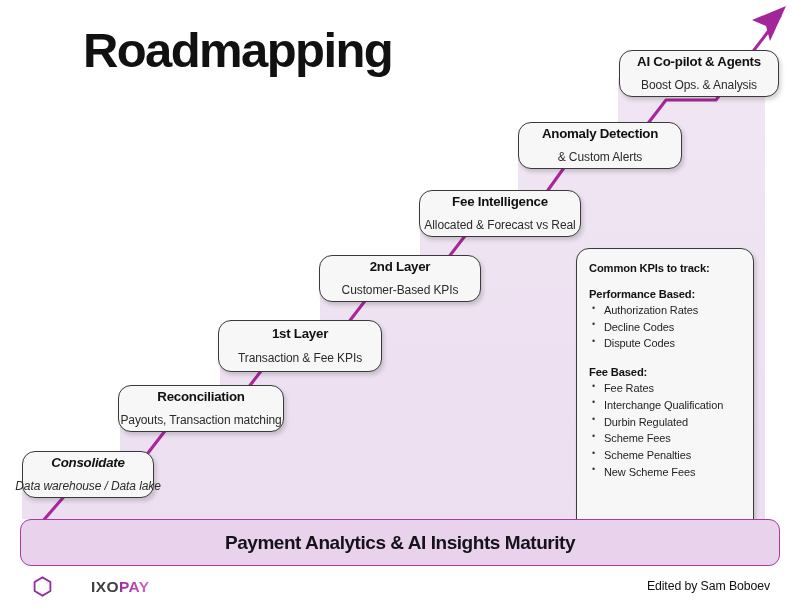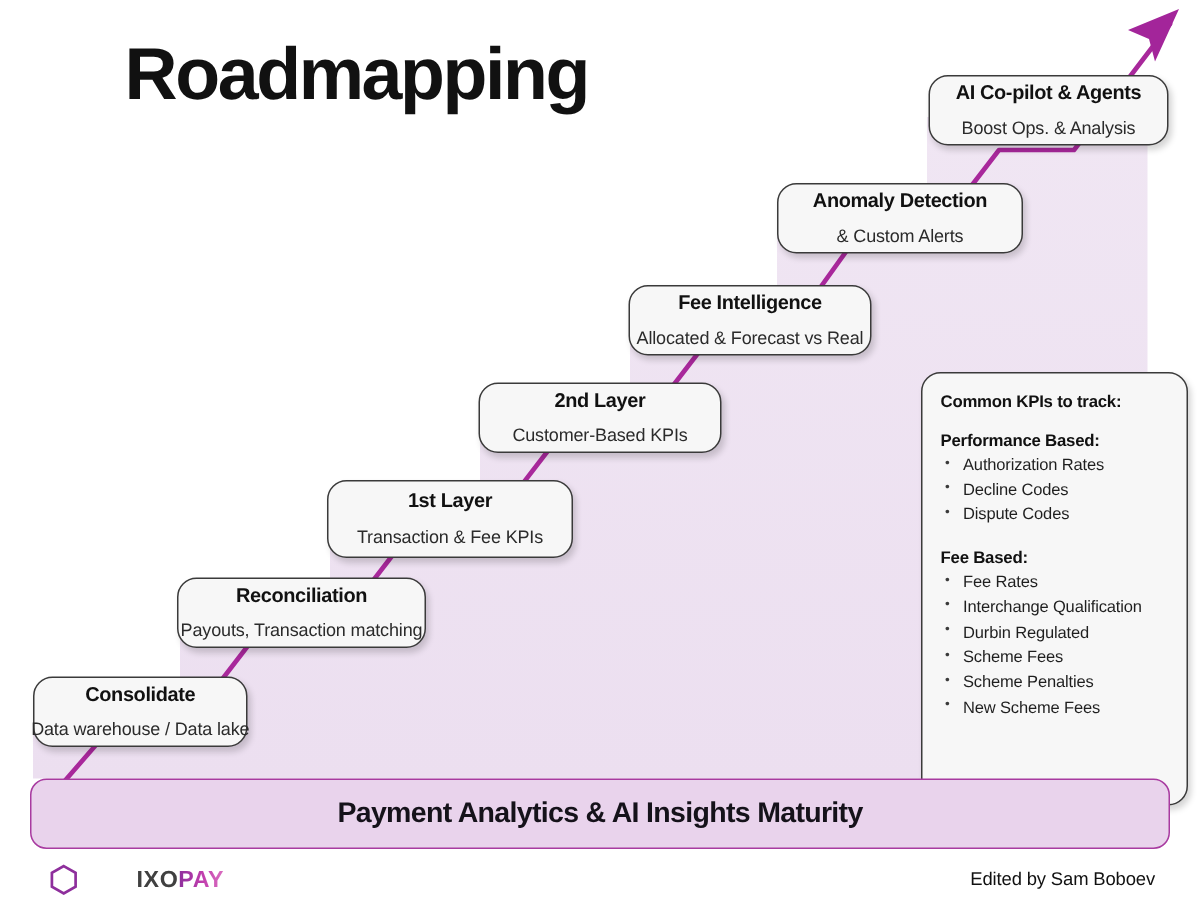--- a/index.html
+++ b/index.html
@@ -86,21 +86,21 @@
     color: #2b2b2b;
     letter-spacing: -0.1px;
     white-space: nowrap;
     margin-top: 10px;
     line-height: 1.15;
   }
 
   
   #kpi-panel {
     position: absolute;
-    left: 614px;
+    left: 576px;
     top: 248px;
     width: 178px;
     height: 289px;
     box-sizing: border-box;
     background: #f7f7f7;
     border: 1.4px solid #3a3a3a;
     border-radius: 13px;
     box-shadow: 2px 3px 4px rgba(0,0,0,0.17);
     z-index: 4;
     padding: 13px 4px 10px 12px;
@@ -264,21 +264,21 @@
                L 780,16"></path>
     </g>
 
     <path fill="#a3259a" d="M 786,6 L 752,20 L 766,26 L 770,41 Z"></path>
   </svg>
 
   <div class="title-block">
     <h1 class="title-main">Roadmapping</h1>
   </div>
 
-  <div class="step-card" style="left:22px; top:451px; width:143px; height:47px;">
+  <div class="step-card" style="left:22px; top:451px; width:132px; height:47px;font-style:italic;">
     <div class="step-title">Consolidate</div>
     <div class="step-sub">Data warehouse / Data lake</div>
   </div>
 
   <div class="step-card" style="left:118px; top:385px; width:166px; height:47px;">
     <div class="step-title">Reconciliation</div>
     <div class="step-sub">Payouts, Transaction matching</div>
   </div>
 
   <div class="step-card" style="left:218px; top:320px; width:164px; height:52px;">

